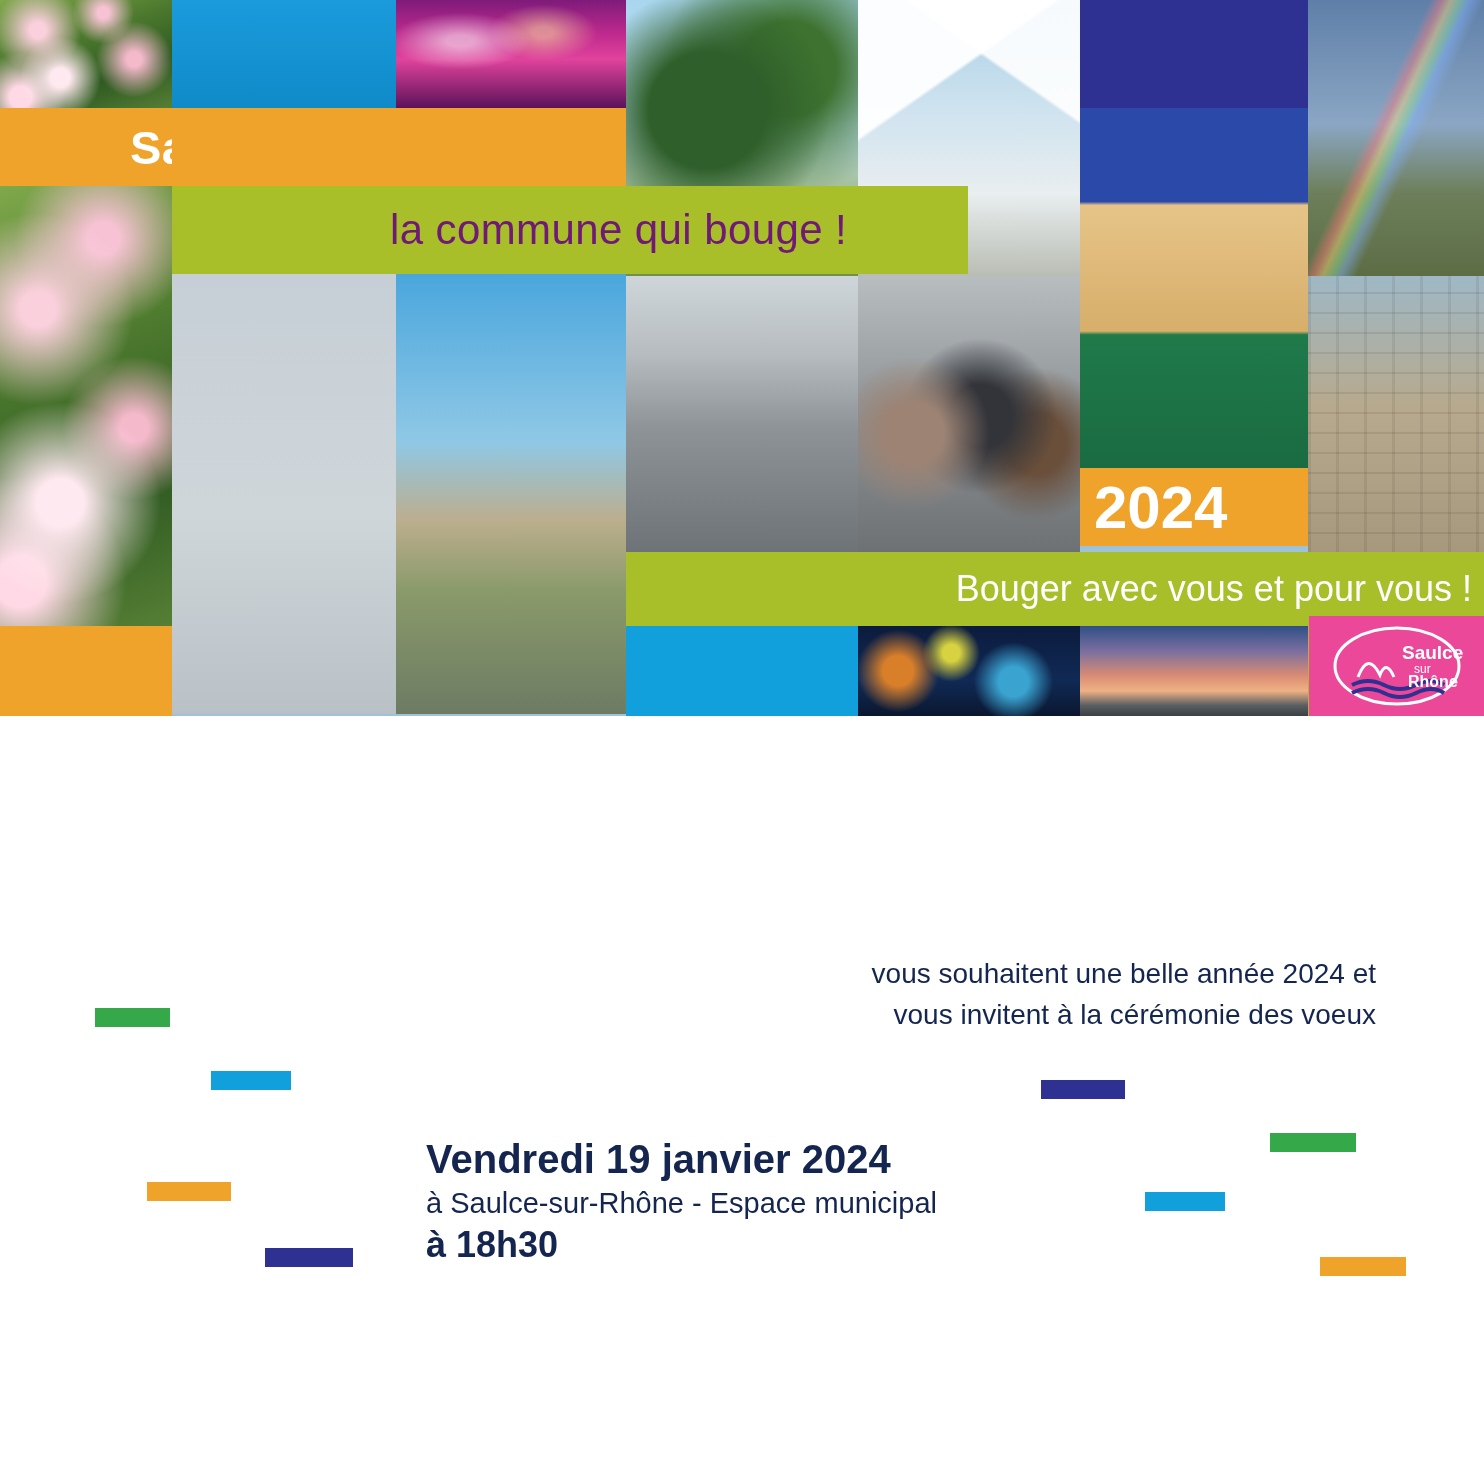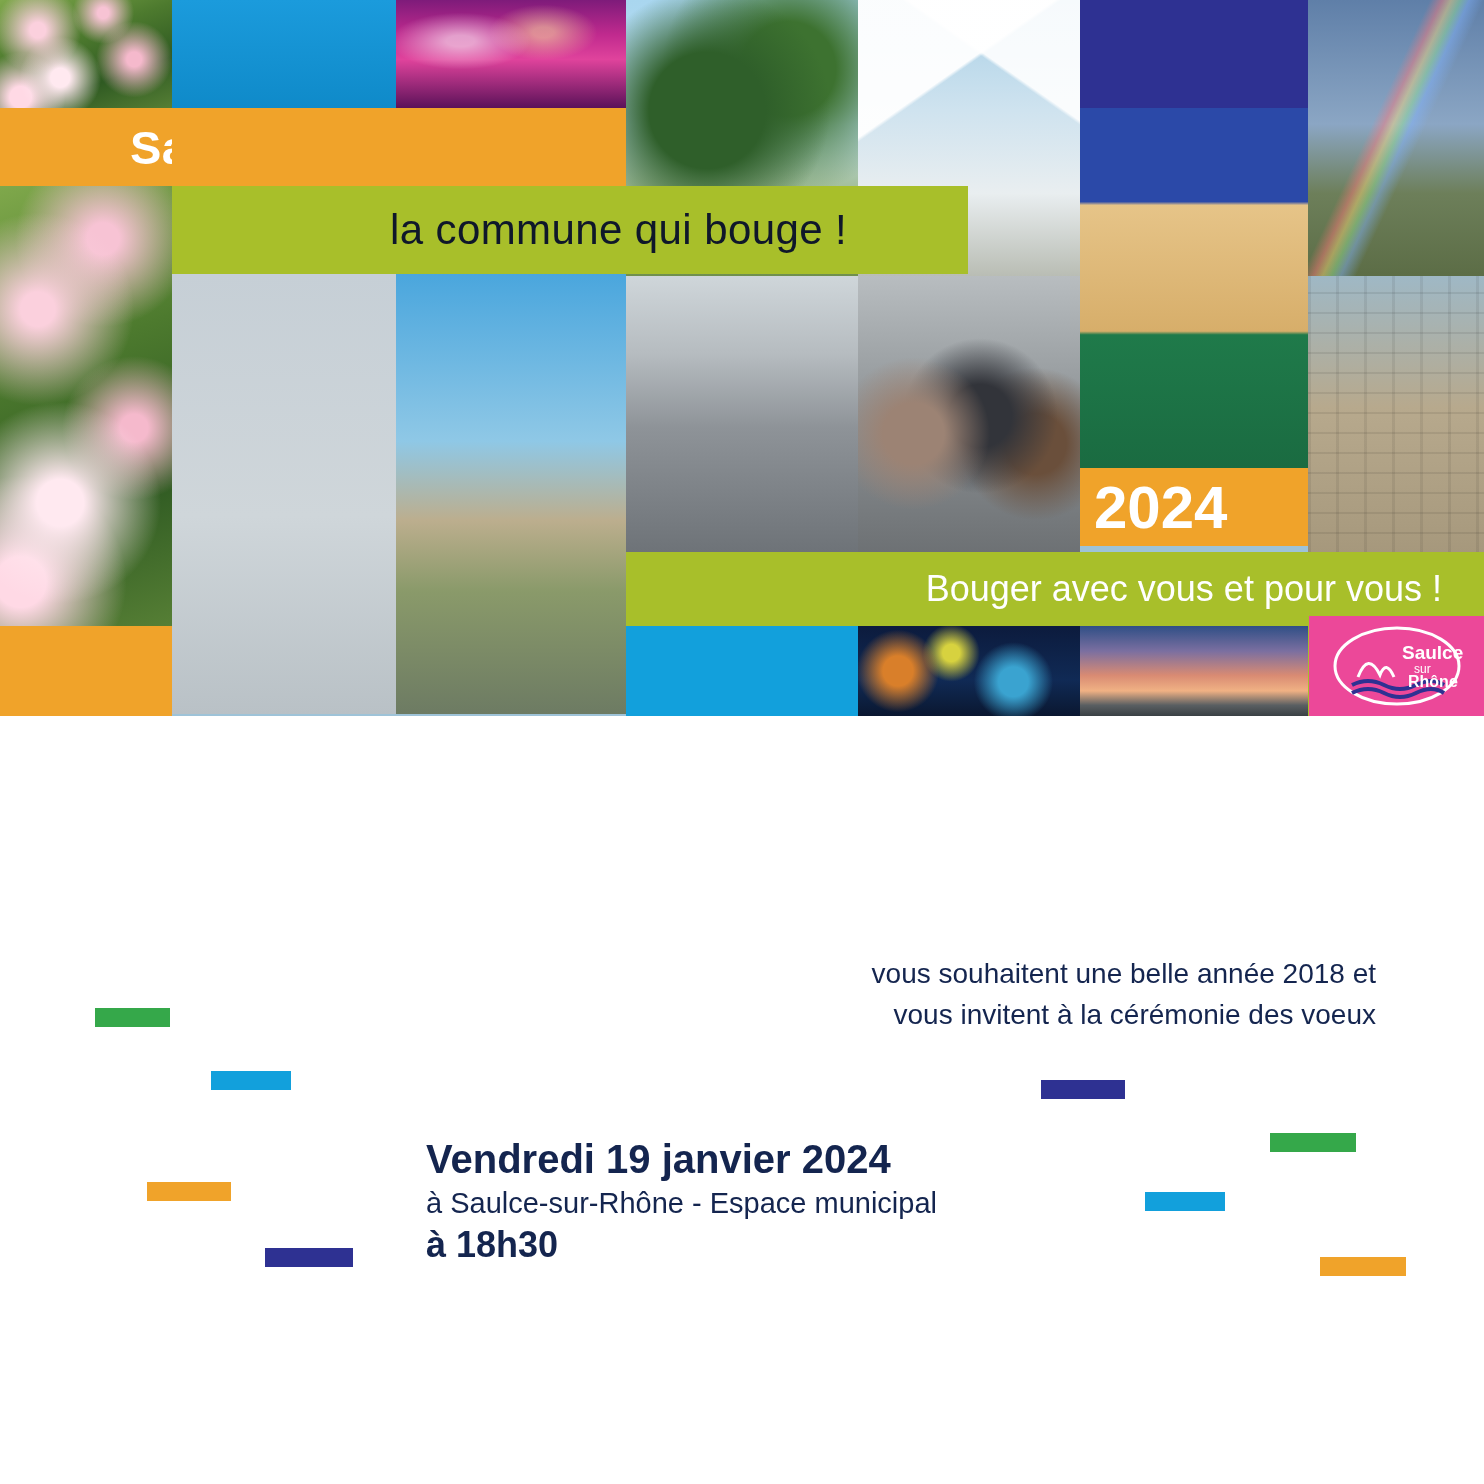--- a/index.html
+++ b/index.html
@@ -126,36 +126,36 @@
 
   .title-main {
     font-size: 47px;
     font-weight: bold;
     color: #ffffff;
     letter-spacing: .3px;
     padding-left: 130px;
   }
   .title-sub {
     font-size: 42px;
-    color: #0f172a;
+    color: #701a75;
     letter-spacing: .4px;
     padding-left: 218px;
   }
   .title-year {
     font-size: 60px;
     font-weight: bold;
     color: #ffffff;
     padding-left: 14px;
   }
   .title-baseline {
     font-size: 36px;
     color: #ffffff;
     width: 100%;
     text-align: right;
-    padding-right: 42px;
+    padding-right: 12px;
     display: block;
   }
 
   
   .logo-block {
     position: absolute;
     right: 0;
     bottom: 0;
     width: 175px;
     height: 100px;
@@ -327,21 +327,21 @@
       <text x="92" y="50" font-family="'Liberation Sans', sans-serif" font-size="12" fill="#ffffff">sur</text>
       <text x="86" y="64" font-family="'Liberation Sans', sans-serif" font-size="16" font-weight="bold" fill="#ffffff">Rhône</text>
     </svg>
   </div>
 </div>
 
 <div class="body-area">
 
 
   <div class="wishes">
-    <div>vous souhaitent une belle année 2018 et</div>
+    <div>vous souhaitent une belle année 2024 et</div>
     <div>vous invitent à la cérémonie des voeux</div>
   </div>
 
   <div class="event">
     <div class="event-date">Vendredi 19 janvier 2024</div>
     <div class="event-place">à Saulce-sur-Rhône - Espace municipal</div>
     <div class="event-time">à 18h30</div>
   </div>
 
   <div id="dashes">

